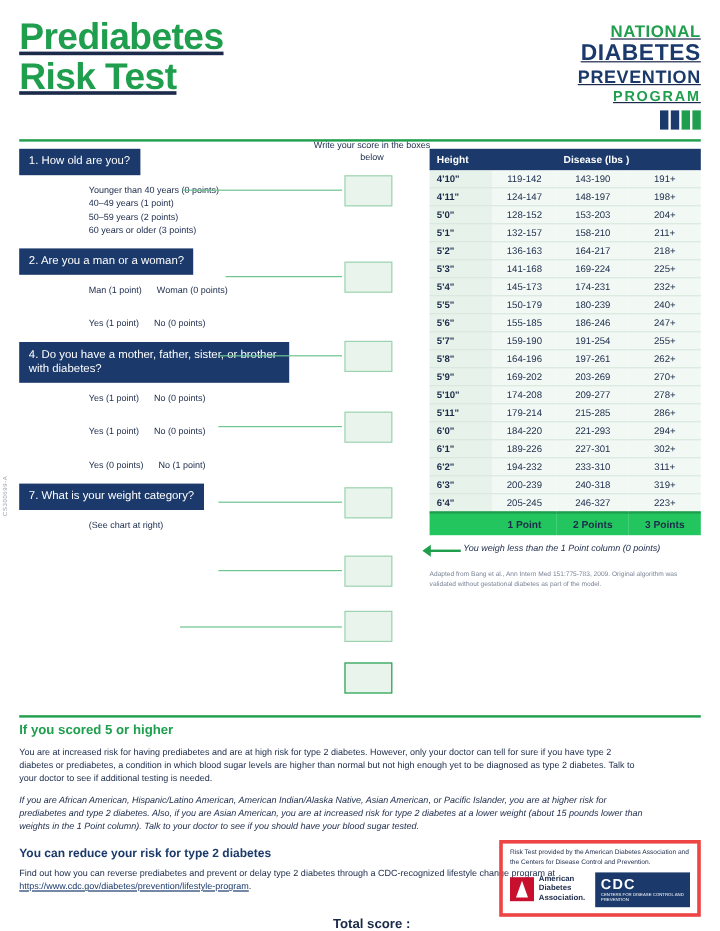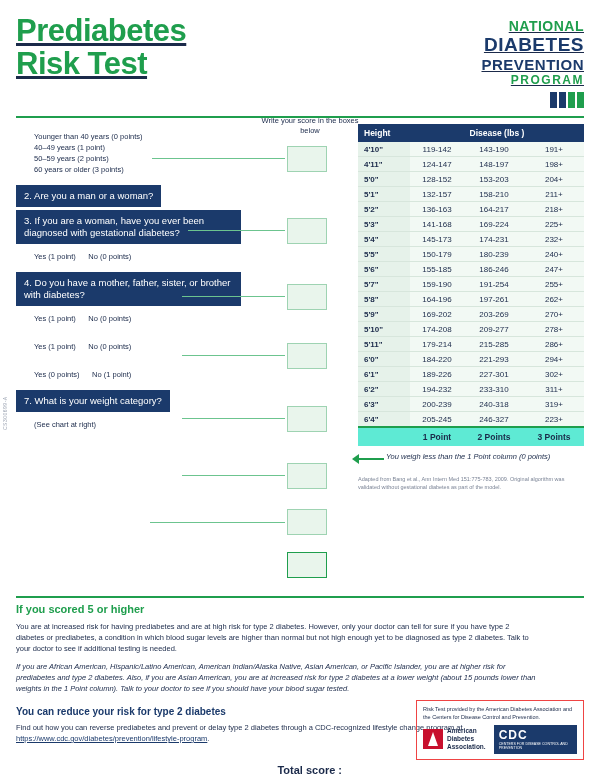--- a/index.html
+++ b/index.html
@@ -37,54 +37,54 @@
   .score-head { font-size:7.5px; color:#1b2a4a; text-align:center; width:100px; position:absolute; right:240px; top:116px; line-height:10px; }
 
   
   .q { margin-bottom:3px; position:relative; }
   .qbar {
     background:#1b3a6b; color:#ffffff; font-size:9.5px; font-weight:normal;
     padding:5px 8px 5px 8px; display:inline-block; line-height:12px;
   }
   .qbar.two { max-width:225px; }
   .opts { font-size:7.5px; color:#1b2a4a; padding:7px 0 7px 18px; position:relative; }
-  .opts div { line-height:11px; }
+  .opts div { line-height:11px;margin-left:40px; }
   .sbox {
     position:absolute; width:40px; height:26px; background:#e9f5ec; border:1px solid #9ed3b2;
   }
 
   
   table { border-collapse:collapse; width:226px; font-size:8px; }
   thead th {
     background:#1b3a6b; color:#fff; font-weight:bold; font-size:8.5px;
     padding:4px 2px; text-align:center;
   }
   thead th.h { width:52px; text-align:left; padding-left:6px; }
   tbody td { padding:2.5px 2px; text-align:center; border-bottom:1px solid #d7e6dc; background:#f2f9f4; }
   tbody td.h { font-weight:bold; text-align:left; padding-left:6px; background:#e6f2ea; }
-  tfoot td { padding:4px 2px; text-align:center; font-weight:bold; font-size:8.5px; background:#5eead4; border-top:2px solid #1f9e4d; }
+  tfoot td { padding:4px 2px; text-align:center; font-weight:bold; font-size:8.5px; background:#22c55e; border-top:2px solid #1f9e4d; }
 
   .under-table { font-size:7.5px; font-style:italic; color:#1b2a4a; margin-top:6px; padding-left:28px; line-height:10px; }
   .arrow { position:absolute; left:0; top:6px; width:26px; height:2px; background:#1f9e4d; }
   .arrow:after { content:""; position:absolute; left:-6px; top:-4px; border-top:5px solid transparent; border-bottom:5px solid transparent; border-right:7px solid #1f9e4d; }
   .cite { font-size:5.5px; color:#7b8496; margin-top:14px; line-height:7.5px; }
 
   .total { font-size:11px; font-weight:bold; color:#1b2a4a; position:absolute; right:258px; bottom:0; }
   .totalbox { position:absolute; width:40px; height:26px; background:#e9f5ec; border:1.5px solid #1f9e4d; }
 
   
   .bottom { position:absolute; left:16px; right:16px; top:596px; }
   .bdivide { height:2px; background:#1f9e4d; }
   .bhead { color:#1f9e4d; font-size:11px; font-weight:bold; margin:5px 0 6px 0; }
   .bhead2 { color:#1b3a6b; font-size:10px; font-weight:bold; margin:12px 0 5px 0; }
   .bp { font-size:7.5px; line-height:11px; color:#1b2a4a; margin-bottom:7px; max-width:520px; }
   .bp.it { font-style:italic; }
   .bp a { color:#1b3a6b; text-decoration:underline; }
 
-  .partner { position:absolute; right:0; top:104px; width:168px; border:1px solid #ef4444; padding:5px 6px; }
+  .partner { position:absolute; right:0; top:104px; width:168px; border:3px solid #ef4444; padding:5px 6px; }
   .partner .pt { font-size:5.5px; color:#1b2a4a; line-height:7.5px; margin-bottom:4px; }
   .plogos { display:flex; align-items:center; gap:8px; }
   .ada { display:flex; align-items:center; gap:4px; }
   .ada-mark { width:20px; height:20px; background:#c8102e; position:relative; }
   .ada-mark:after { content:""; position:absolute; left:5px; top:3px; border-left:5px solid transparent; border-right:5px solid transparent; border-bottom:14px solid #fff; }
   .ada-txt { font-size:6.5px; font-weight:bold; color:#1b2a4a; line-height:8px; }
   .cdc { background:#1b3a6b; color:#fff; font-size:12px; font-weight:bold; padding:3px 5px; letter-spacing:1px; }
   .cdc small { display:block; font-size:3.6px; font-weight:normal; letter-spacing:0; line-height:4.4px; }
 
   .sidecode { position:absolute; left:2px; top:430px; transform:rotate(-90deg); transform-origin:left top; font-size:5px; color:#9aa2b1; letter-spacing:0.5px; }
@@ -112,40 +112,47 @@
 
   <div class="rule"></div>
 
   <div class="score-head">Write your score in the boxes below</div>
 
   <div class="body">
 
     <div class="left">
 
       <div class="q">
+        <div class="qbar">
+          <span>1.</span>
+          <span>How old are you?</span>
+        </div>
         <div class="opts">
           <div>Younger than 40 years (0 points)</div>
           <div>40–49 years (1 point)</div>
           <div>50–59 years (2 points)</div>
           <div>60 years or older (3 points)</div>
         </div>
       </div>
 
       <div class="q">
         <div class="qbar">
           <span>2.</span>
           <span>Are you a man or a woman?</span>
         </div>
-      </div>
-
-      <div class="q">
-        <div class="qbar two">
-          <span>3.</span>
-          <span>If you are a woman, have you ever been diagnosed with gestational diabetes?</span>
-        </div>
+        <div class="opts">
+          <div>
+            <span>Man (1 point)</span>
+            &nbsp;&nbsp;&nbsp;&nbsp;
+            <span>Woman (0 points)</span>
+          </div>
+        </div>
+      </div>
+
+      <div class="q">
         <div class="opts">
           <div>
             <span>Yes (1 point)</span>
             &nbsp;&nbsp;&nbsp;&nbsp;
             <span>No (0 points)</span>
           </div>
         </div>
       </div>
 
       <div class="q">

